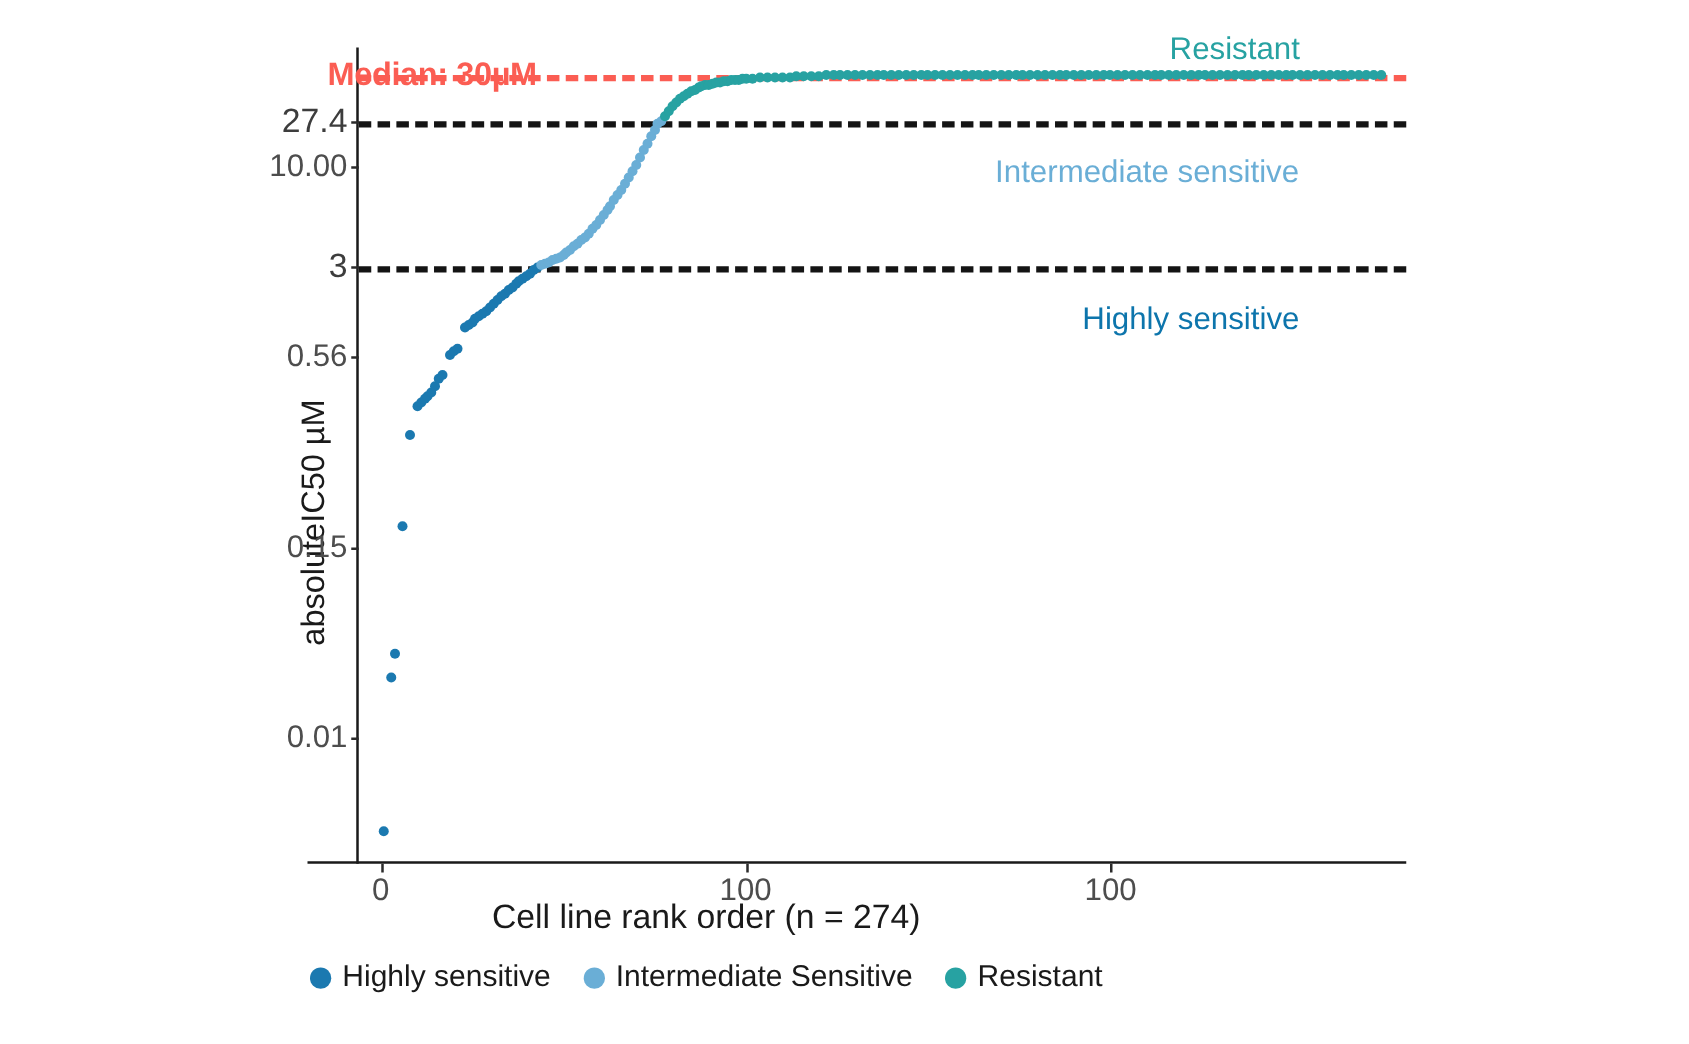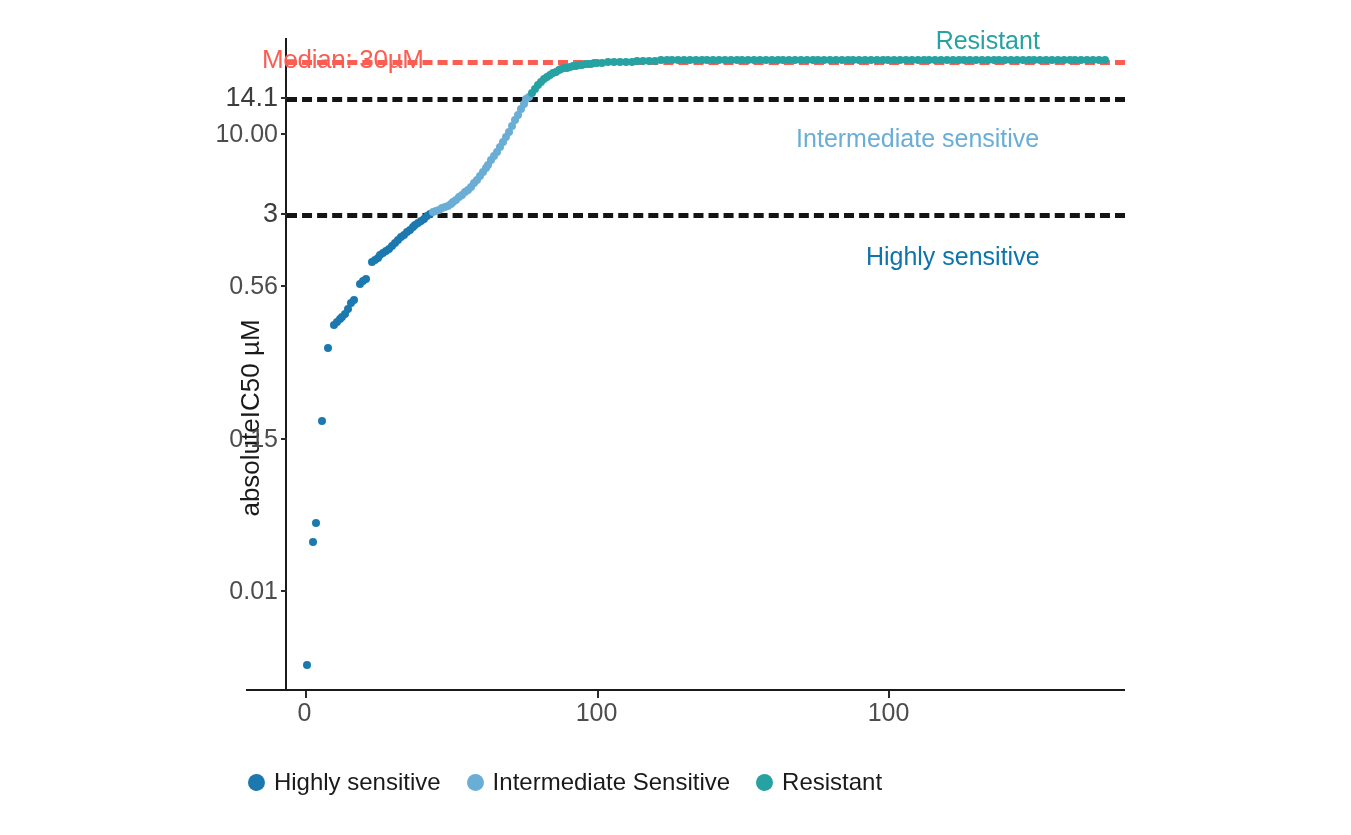--- a/index.html
+++ b/index.html
@@ -139,21 +139,21 @@
     left: 0;
     width: 838px;
     height: 0;
     border-top: 5px dashed #fb5d53;
   }
   #median-label {
     position: absolute;
     font-size: 26px;
     color: #fb5d53;
     white-space: nowrap;
-    font-weight: normal;
+    font-weight: bold;
     letter-spacing: -0.3px;
   }
   
   .region-label {
     position: absolute;
     font-size: 25px;
     white-space: nowrap;
     transform: translate(-50%, -50%);
   }
   
@@ -180,21 +180,21 @@
       <div class="y-tick-label" style="top: 551.846px;">0.01</div>
       <div class="y-tick-mark" style="top: 399.539px;"></div>
       <div class="y-tick-label" style="top: 399.539px;">0.15</div>
       <div class="y-tick-mark" style="top: 247.232px;"></div>
       <div class="y-tick-label" style="top: 247.232px;">0.56</div>
       <div class="y-tick-mark" style="top: 174.563px;"></div>
       <div class="y-tick-label big" style="top: 174.563px;">3</div>
       <div class="y-tick-mark" style="top: 94.9253px;"></div>
       <div class="y-tick-label" style="top: 94.9253px;">10.00</div>
       <div class="y-tick-mark" style="top: 59.0526px;"></div>
-      <div class="y-tick-label big" style="top: 59.0526px;">14.1</div>
+      <div class="y-tick-label big" style="top: 59.0526px;">27.4</div>
       <div class="x-tick-mark" style="left: 17.5192px; top: 653px;"></div>
       <div class="x-tick-label" style="left: 17.5192px; top: 662px;">0</div>
       <div class="x-tick-mark" style="left: 309.505px; top: 653px;"></div>
       <div class="x-tick-label" style="left: 309.505px; top: 662px;">100</div>
       <div class="x-tick-mark" style="left: 601.491px; top: 653px;"></div>
       <div class="x-tick-label" style="left: 601.491px; top: 662px;">100</div>
       <div class="threshold-line" style="top: 59.0526px; border-top-color: rgb(20, 20, 20);"></div>
       <div class="threshold-line" style="top: 174.563px; border-top-color: rgb(20, 20, 20);"></div>
       <div id="median-line" style="top: 22.2563px; border-top-color: rgb(251, 93, 83);"></div>
       <div class="pt" style="left: 20.439px; top: 627.215px; background: rgb(27, 121, 176);"></div>
@@ -377,20 +377,21 @@
       <div class="pt" style="left: 800.042px; top: 22.2563px; background: rgb(39, 162, 162);"></div>
       <div class="pt" style="left: 805.882px; top: 22.2563px; background: rgb(39, 162, 162);"></div>
       <div class="pt" style="left: 811.721px; top: 22.2563px; background: rgb(39, 162, 162);"></div>
       <div class="pt" style="left: 817.561px; top: 22.2563px; background: rgb(39, 162, 162);"></div>
       <div id="median-label" style="left: -25px; top: 6.25633px;">Median: 30µM</div>
       <div class="region-label" style="left: 700.767px; top: 1.59396px; color: rgb(39, 162, 162);">Resistant</div>
       <div class="region-label" style="left: 630.69px; top: 100.441px; color: rgb(106, 174, 214);">Intermediate sensitive</div>
       <div class="region-label" style="left: 665.728px; top: 218.243px; color: rgb(13, 117, 172);">Highly sensitive</div>
     </div>
 
+  <div id="x-axis-title">Cell line rank order (n = 274)</div>
 
   <div id="legend">
       <div class="legend-item">
         <span class="legend-dot" style="background: rgb(27, 121, 176);"></span>
         <span class="legend-label">Highly sensitive</span>
       </div>
       <div class="legend-item">
         <span class="legend-dot" style="background: rgb(106, 174, 214);"></span>
         <span class="legend-label">Intermediate Sensitive</span>
       </div>

